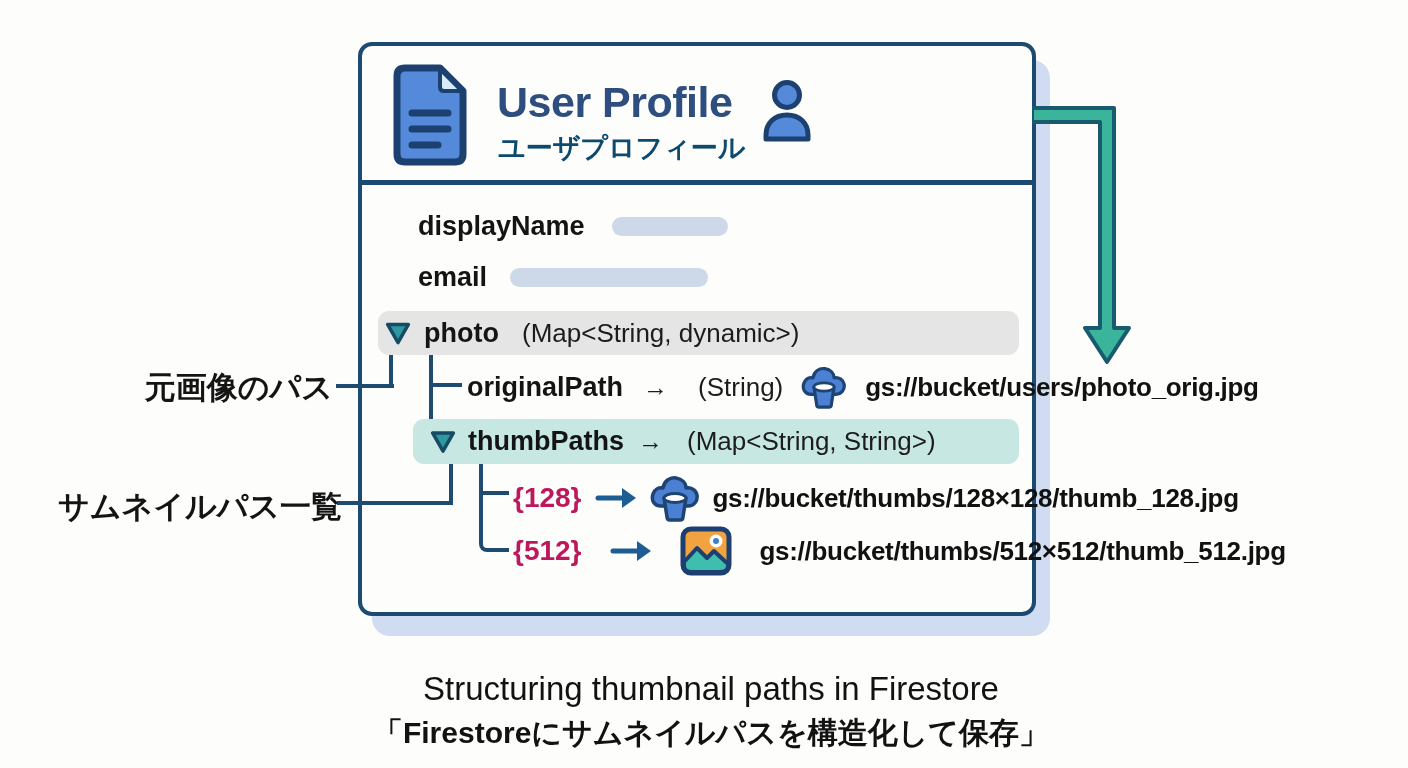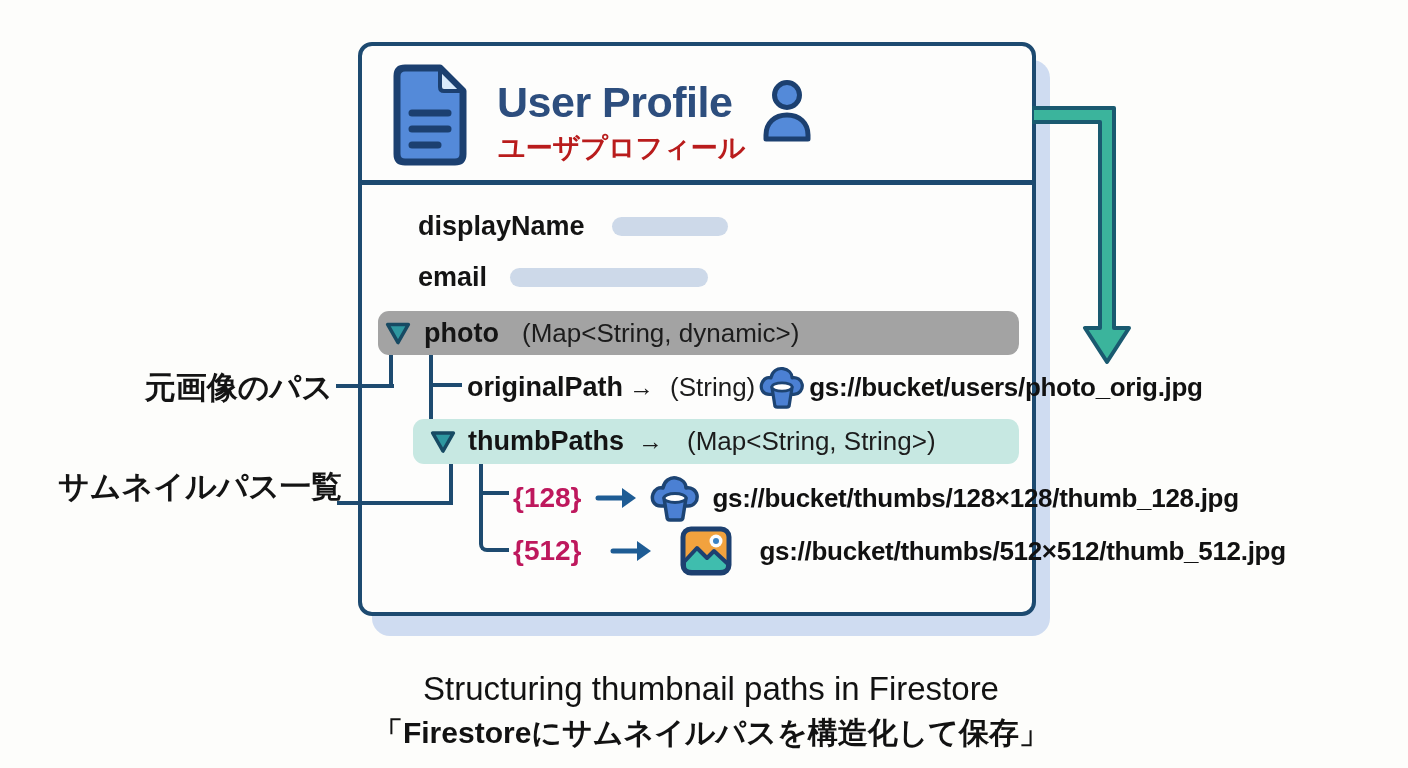--- a/index.html
+++ b/index.html
@@ -12,61 +12,61 @@
   
   .card-shadow{left:372px;top:60px;width:678px;height:576px;background:#cfdcf1;border-radius:18px;}
   .card{left:358px;top:42px;width:678px;height:574px;background:#fdfdfc;
         border:4px solid #1d4a70;border-radius:14px;box-sizing:border-box;}
   .header-divider{left:361px;top:180px;width:672px;height:5px;background:#1d4a70;}
 
   
   .doc-icon{left:393px;top:64px;}
   .card-title{left:497px;top:78px;font-size:43px;font-weight:700;color:#2d4e7e;letter-spacing:-0.5px;}
   .person-icon{left:762px;top:80px;}
-  .card-subtitle{left:498px;top:130px;font-size:27px;font-weight:700;color:#b91c1c;text-align:right;}
+  .card-subtitle{left:498px;top:130px;font-size:27px;font-weight:700;color:#0c4a6e;text-align:right;}
 
   
   .label-display{left:418px;top:211px;}
   .label-email{left:418px;top:262px;}
   .field-label{font-size:27px;font-weight:700;color:#141414;}
   .pill{background:#cdd9e9;border-radius:10px;height:19px;}
   .pill-display{left:612px;top:217px;width:116px;}
   .pill-email{left:510px;top:268px;width:198px;}
 
   
   .band{display:flex;align-items:center;box-sizing:border-box;border-radius:11px;}
-  .photo-band{left:378px;top:311px;width:641px;height:44px;background:#a3a3a3;padding-left:7px;gap:13px;}
+  .photo-band{left:378px;top:311px;width:641px;height:44px;background:#e5e5e5;padding-left:7px;gap:13px;}
   .thumb-band{left:413px;top:419px;width:606px;height:45px;background:#c7e8e2;padding-left:17px;gap:12px;}
   .type-text{font-size:26px;font-weight:400;color:#1c1c1c;margin-left:10px;}
   .thin-arrow{font-size:25px;font-weight:400;color:#1c1c1c;margin:0 2px;}
 
   
   .vrow{display:flex;align-items:center;}
-  .row-original{left:467px;top:364px;height:46px;gap:4px;}
+  .row-original{left:467px;top:364px;height:46px;gap:18px;}
   .row-128{left:513px;top:470px;height:56px;gap:13px;}
   .row-512{left:513px;top:523px;height:56px;gap:28px;}
   .key-label{font-size:28px;font-weight:700;color:#be185d;}
   .url-text{font-size:26px;font-weight:600;color:#111;white-space:nowrap;letter-spacing:-0.3px;}
 
   
   .tline{background:#1e4b70;}
   .t-b-vert{left:389px;top:355px;width:4px;height:33px;}
   .t-label1{left:336px;top:384px;width:58px;height:4px;}
   .t-c-vert{left:429px;top:355px;width:4px;height:76px;}
   .t-c-branch{left:431px;top:383px;width:31px;height:4px;}
   .t-d-vert{left:449px;top:463px;width:4px;height:42px;}
   .t-label2{left:337px;top:501px;width:116px;height:4px;}
   .t-e-el{left:479px;top:463px;width:30px;height:89px;background:none;
           border-left:4px solid #1e4b70;border-bottom:4px solid #1e4b70;border-bottom-left-radius:8px;box-sizing:border-box;}
   .t-e-branch{left:483px;top:491px;width:26px;height:4px;}
 
   
   .annotation{width:273px;text-align:right;font-size:31px;font-weight:700;color:#141414;white-space:nowrap;}
   .ann-original{left:60px;top:367px;}
-  .ann-thumbs{left:58px;top:466px;}
+  .ann-thumbs{left:58px;top:486px;}
 
   
   .flow-arrow{left:1032px;top:100px;}
 
   
   .caption{left:0;top:670px;width:100%;text-align:center;padding-left:7px;}
   .caption-en{font-size:33px;font-weight:500;color:#121212;}
   .caption-ja{font-size:30px;font-weight:600;color:#121212;margin-top:5px;}
 </style>
 </head>

